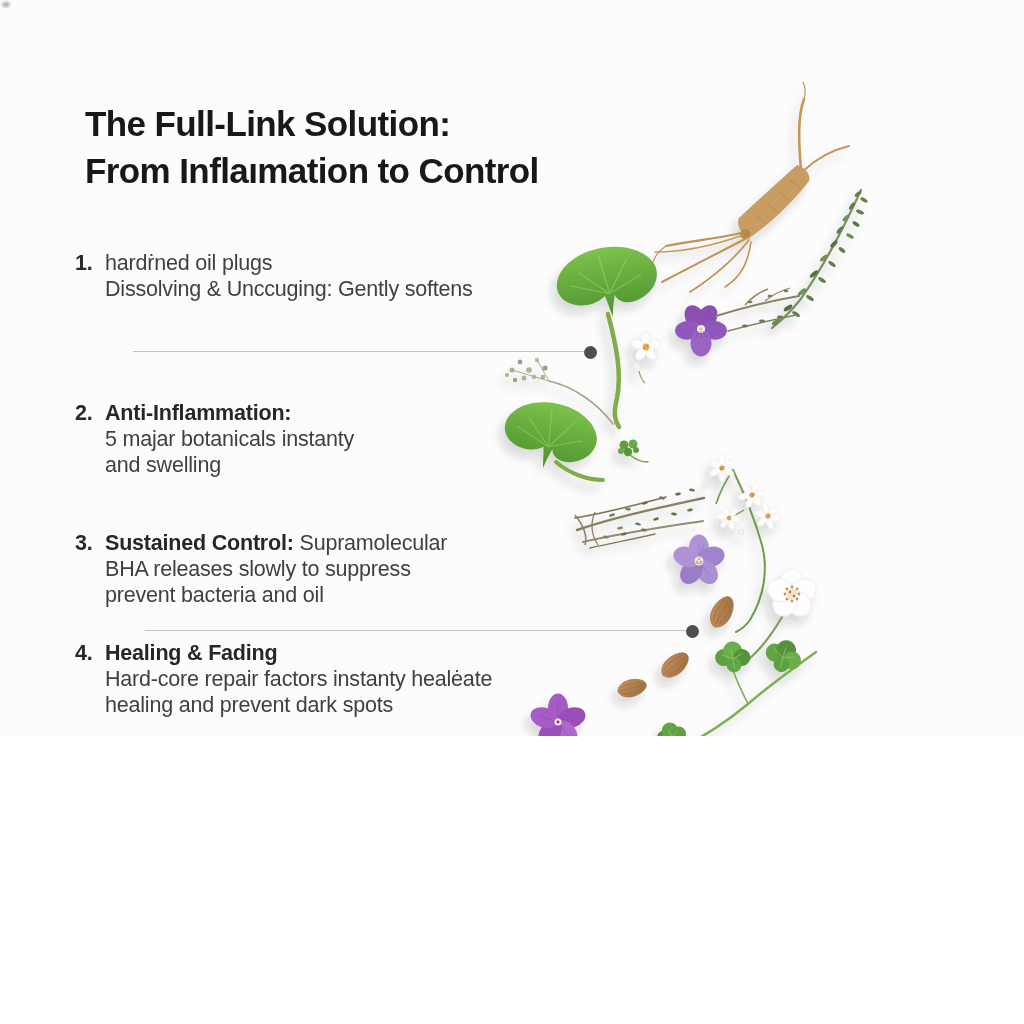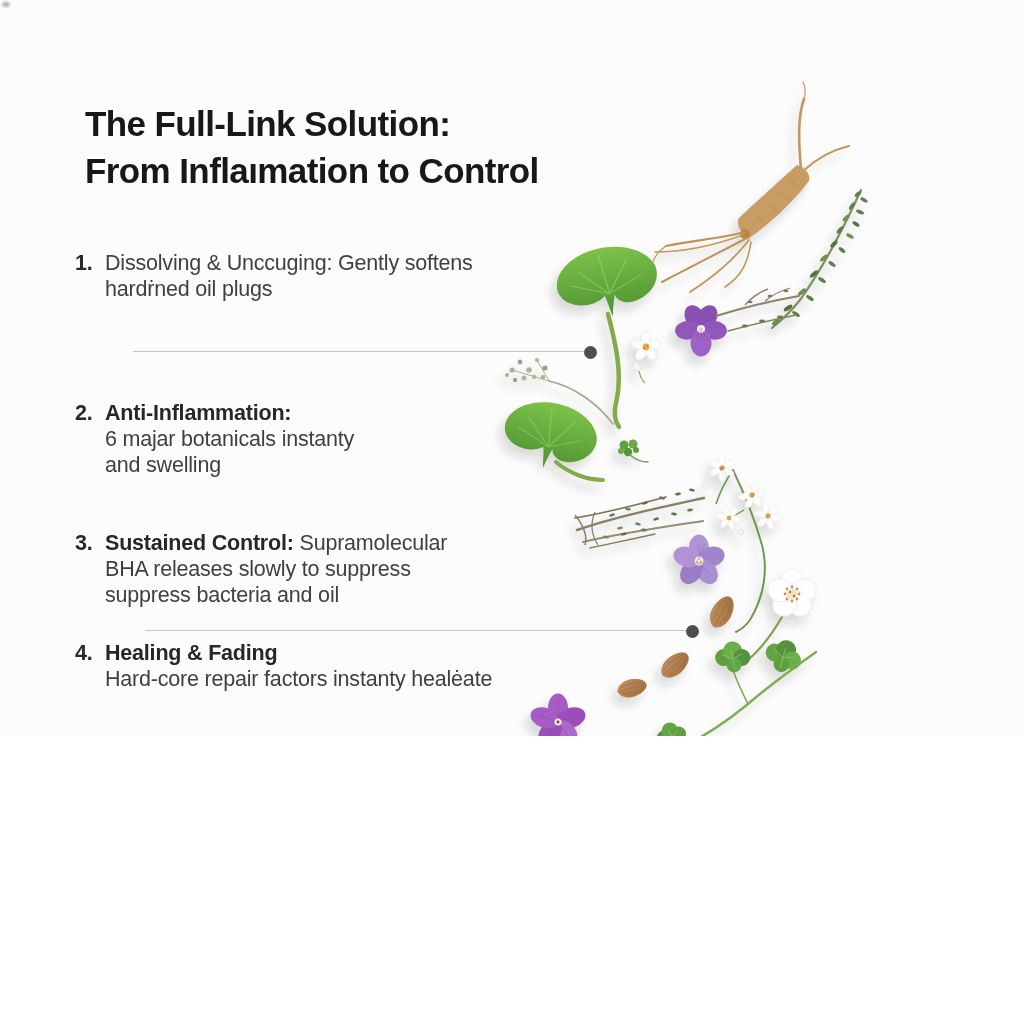--- a/index.html
+++ b/index.html
@@ -44,58 +44,59 @@
   <div class="corner-speck"></div>
 
   <div class="title">
     <div>The Full-Link Solution:</div>
     <div>From Inflaımation to Control</div>
   </div>
 
   <div class="step" id="step-1">
     <span class="num">1.</span>
     <div class="txt">
+      <div class="line">hardṙned oil plugs</div>
       <div class="line"><b class="lead"></b><span>Dissolving &amp; Unccuging: Gently softens</span></div>
-      <div class="line">hardṙned oil plugs</div>
     </div>
   </div>
 
   <div class="connector" id="connector-1">
     <div class="line"></div>
     <div class="dot"></div>
   </div>
 
   <div class="step" id="step-2">
     <span class="num">2.</span>
     <div class="txt">
       <div class="line"><b class="lead">Anti-Inflammation:</b><span></span></div>
-      <div class="line">6 majar botanicals instanty</div>
+      <div class="line">5 majar botanicals instanty</div>
       <div class="line">and swelling</div>
     </div>
   </div>
 
   <div class="step" id="step-3">
     <span class="num">3.</span>
     <div class="txt">
       <div class="line"><b class="lead">Sustained Control:</b><span> Supramolecular</span></div>
       <div class="line">BHA releases slowly to suppress</div>
-      <div class="line">suppress bacteria and oil</div>
+      <div class="line">prevent bacteria and oil</div>
     </div>
   </div>
 
   <div class="connector" id="connector-2">
     <div class="line"></div>
     <div class="dot"></div>
   </div>
 
   <div class="step" id="step-4">
     <span class="num">4.</span>
     <div class="txt">
       <div class="line"><b class="lead">Healing &amp; Fading</b><span></span></div>
       <div class="line">Hard-core repair factors instanty healėate</div>
+      <div class="line">healing and prevent dark spots</div>
     </div>
   </div>
 
   <svg id="botanicals" viewBox="0 0 1024 1024" xmlns="http://www.w3.org/2000/svg">
     <defs>
       <filter id="soft" x="-40%" y="-40%" width="180%" height="180%">
         <feDropShadow dx="-5" dy="8" stdDeviation="5" flood-color="#34342f" flood-opacity="0.16"></feDropShadow>
       </filter>
       <linearGradient id="leafGrad" x1="0" y1="0" x2="0" y2="1">
         <stop offset="0" stop-color="#7cc24a"></stop>

